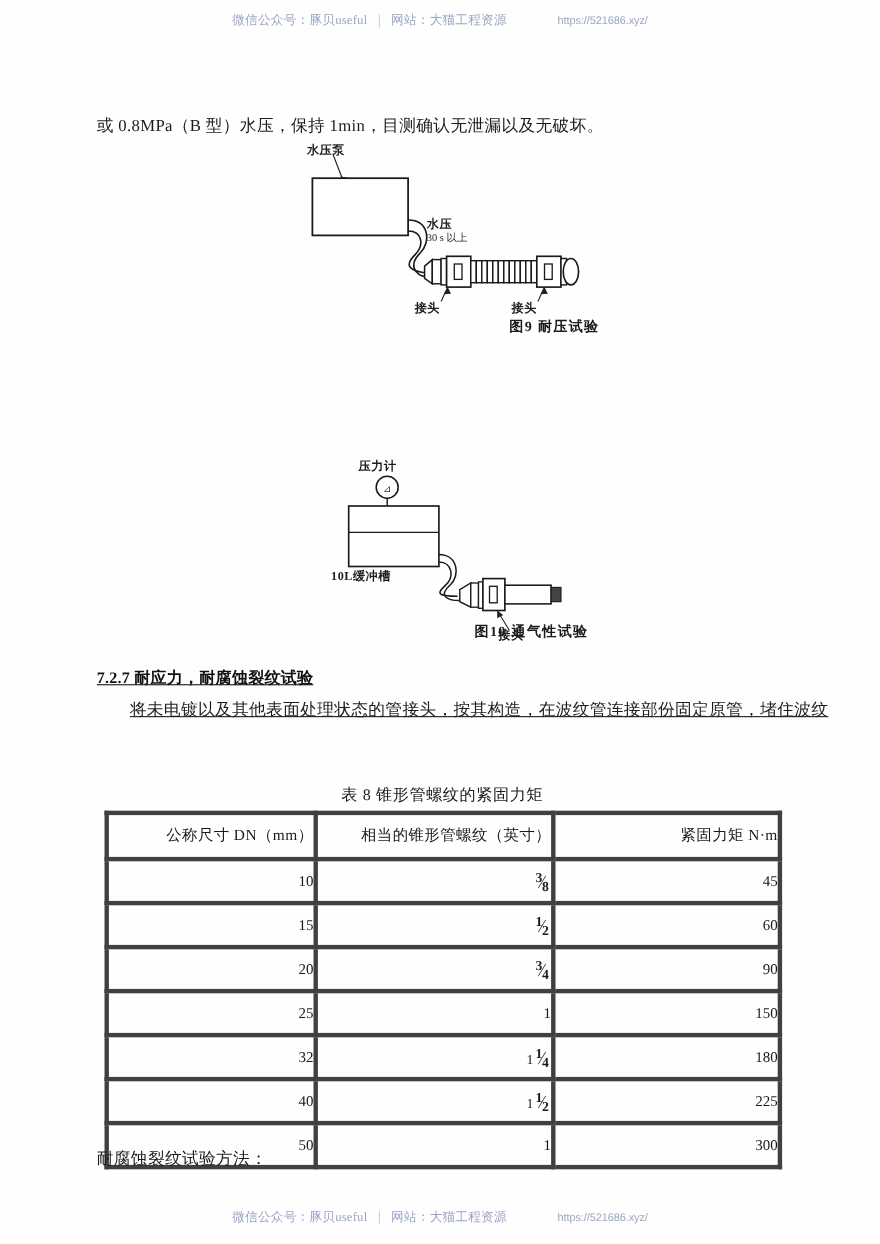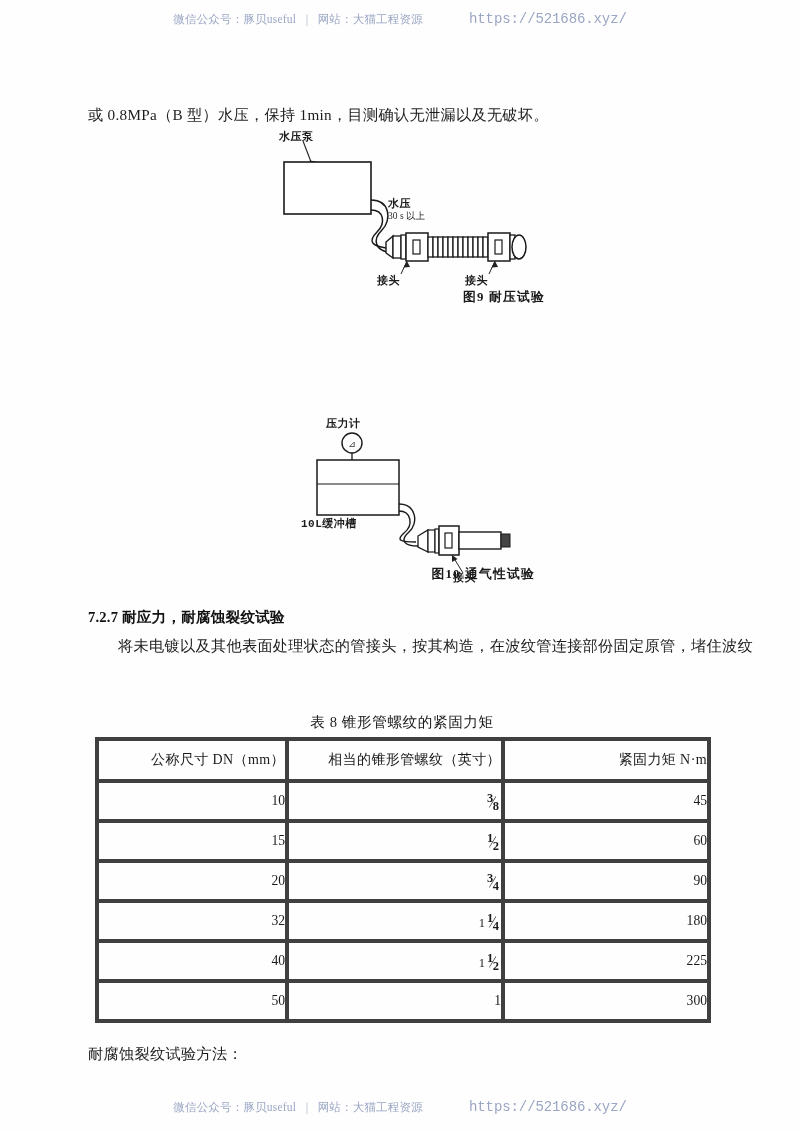--- a/index.html
+++ b/index.html
@@ -28,22 +28,22 @@
     width: 800px;
     text-align: center;
     font-family: "Liberation Serif", serif;
     font-size: 11.5px;
     color: #9aa6c4;
     letter-spacing: 0.2px;
     white-space: nowrap;
   }
   .watermark .wm-sep { padding: 0 5px; color: #b4bdd4; }
   .watermark .wm-url {
-    font-family: Liberation Mono, monospace;
-    font-size: 14px;
+    font-family: Liberation Sans, sans-serif;
+    font-size: 10px;
     letter-spacing: -0.1px;
     margin-left: 43px;
   }
   #watermark-top { top: 11px; }
   #watermark-bottom { top: 1099px; }
 
   
   .content {
     position: absolute;
     left: 88px;
@@ -260,26 +260,26 @@
       <rect x="160" y="115" width="7" height="15" fill="#fff" stroke="#1a1a1a" stroke-width="1.2"></rect>
 
       <rect x="174" y="114" width="42" height="17" fill="#fff" stroke="#1a1a1a" stroke-width="1.4"></rect>
       <rect x="216" y="116" width="9" height="13" fill="#444" stroke="#1a1a1a" stroke-width="1"></rect>
 
       <line x1="167" y1="137" x2="178" y2="155" stroke="#222" stroke-width="1"></line>
       <polygon points="167,137 167,144 172.5,141" fill="#222"></polygon>
     </svg>
 
     <div class="fig-label" style="left:41px; top:-2px;">压力计</div>
-    <div class="fig-label" style="left:16px; top:98px;font-family:Liberation Mono, monospace;">10L缓冲槽</div>
+    <div class="fig-label" style="left:16px; top:98px;">10L缓冲槽</div>
     <div class="fig-label" style="left:168px; top:152px;">接头</div>
     <div class="fig-caption" style="left:0; top:148px;">图10  通气性试验</div>
   </div>
 
-  <div class="abs content" style="top:603px;">
+  <div class="abs content" style="top:603px;text-decoration:underline;">
     <p class="section-head">7.2.7  耐应力，耐腐蚀裂纹试验</p>
     <p class="body-line indent">将未电镀以及其他表面处理状态的管接头，按其构造，在波纹管连接部份固定原管，堵住波纹</p>
   </div>
 
   <div class="table-title" style="top:713px;">表 8  锥形管螺纹的紧固力矩</div>
 
   <table class="torque-table">
     <colgroup>
         <col class="c1">
         <col class="c2">
@@ -302,20 +302,25 @@
           <td>15</td>
           <td><span class="frac"><span class="num">1</span><span class="slash">/</span><span class="den">2</span></span></td>
           <td>60</td>
         </tr>
         <tr>
           <td>20</td>
           <td><span class="frac"><span class="num">3</span><span class="slash">/</span><span class="den">4</span></span></td>
           <td>90</td>
         </tr>
         <tr>
+          <td>25</td>
+          <td>1</td>
+          <td>150</td>
+        </tr>
+        <tr>
           <td>32</td>
           <td><span class="whole">1</span><span class="frac"><span class="num">1</span><span class="slash">/</span><span class="den">4</span></span></td>
           <td>180</td>
         </tr>
         <tr>
           <td>40</td>
           <td><span class="whole">1</span><span class="frac"><span class="num">1</span><span class="slash">/</span><span class="den">2</span></span></td>
           <td>225</td>
         </tr>
         <tr>

